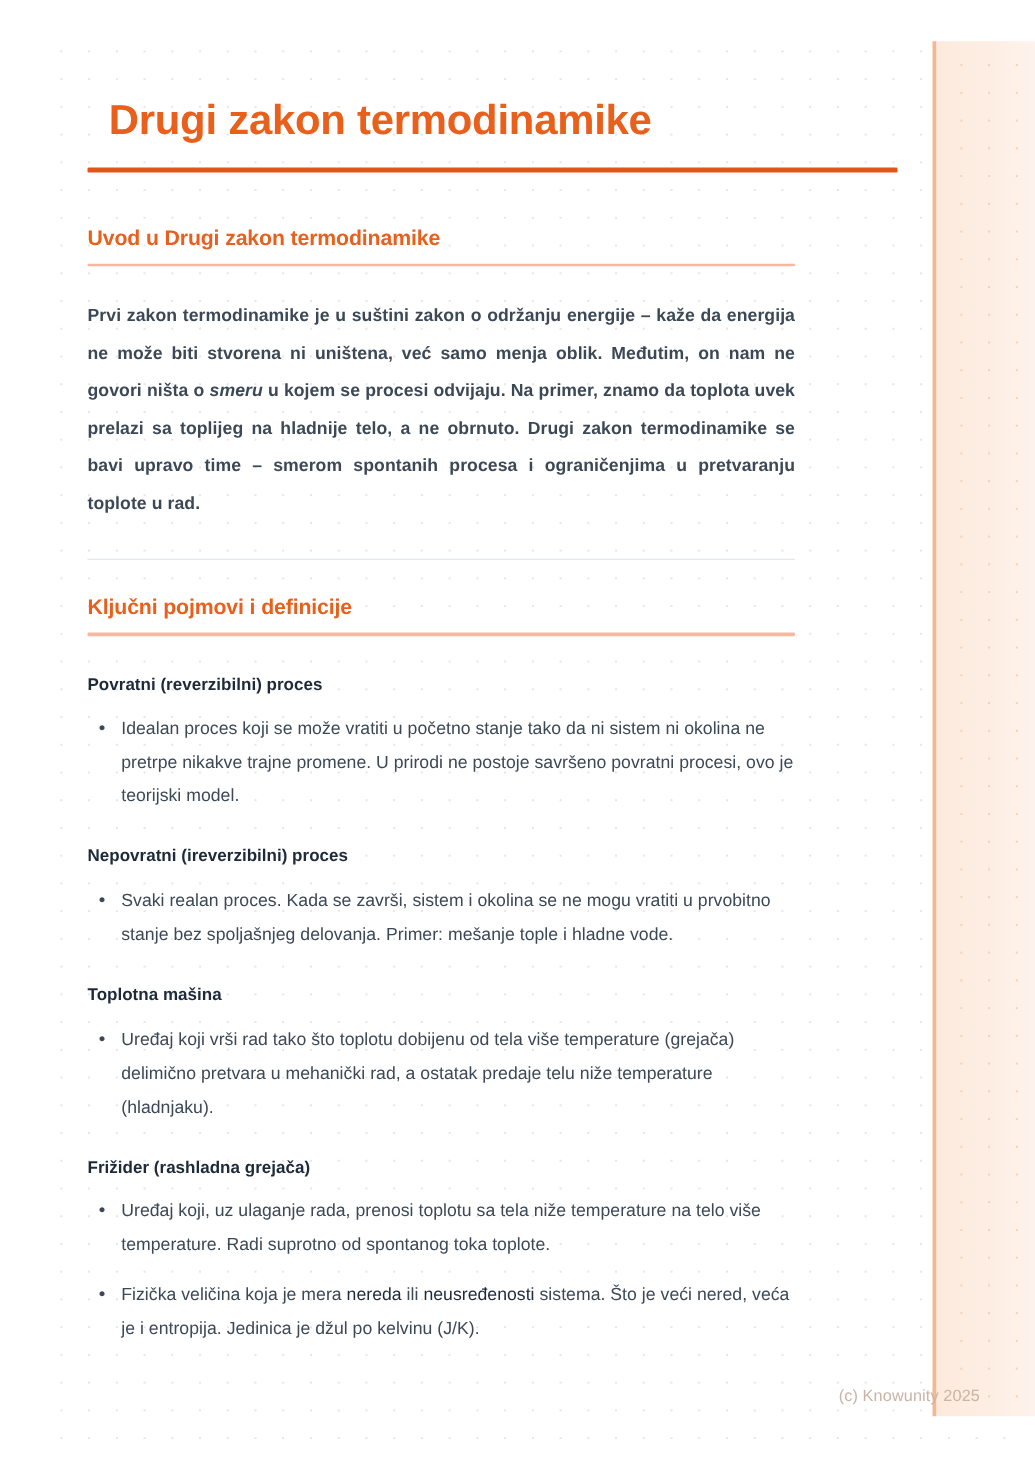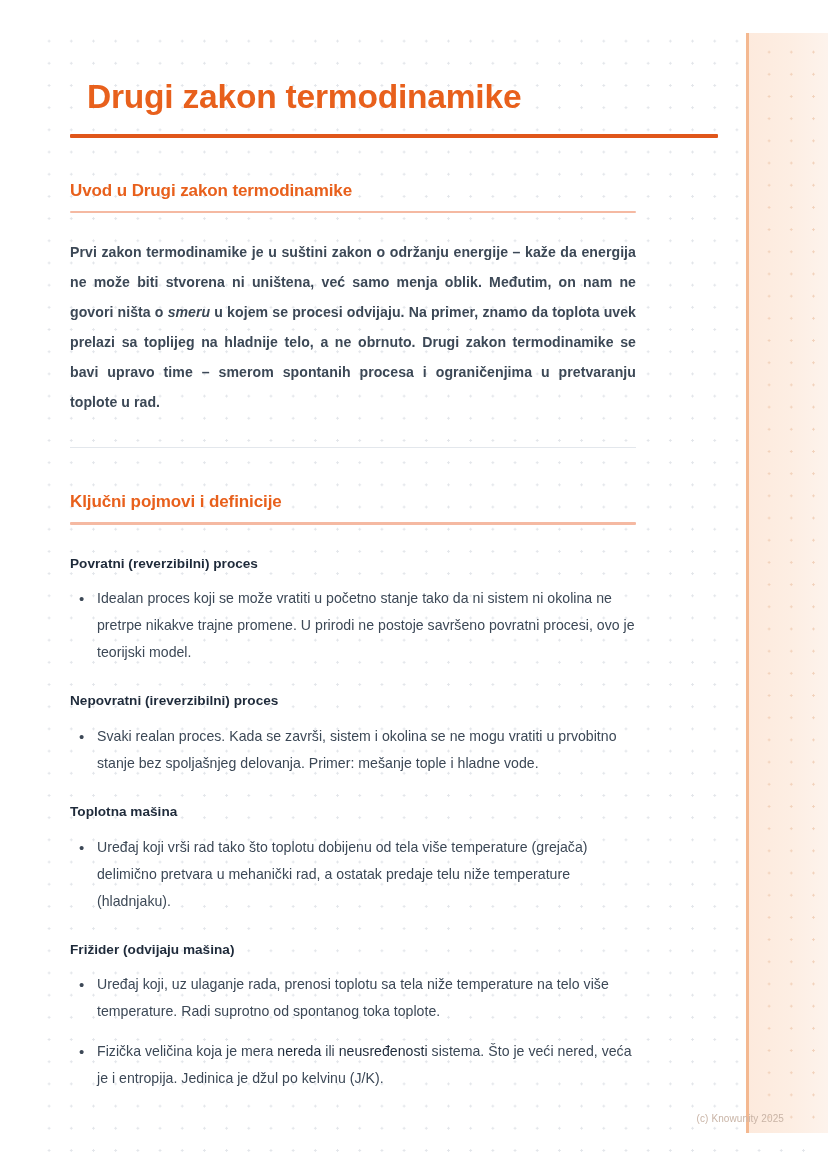--- a/index.html
+++ b/index.html
@@ -91,21 +91,21 @@
   }
   .rule-light {
     margin-top: 10px;
     width: 566px;
     height: 2.2px;
     background: #f5b9a2;
     border-radius: 1px;
   }
 
   .sec-intro { margin-top: 43px; }
-  .sec-terms { margin-top: 44px; }
+  .sec-terms { margin-top: 28px; }
 
   p.body-par {
     margin: 24px 0 0 0;
     font-size: 14.1px;
     line-height: 30px;
     color: #3c4856;
     text-align: justify;
     text-justify: inter-word;
     letter-spacing: .06px;
     font-weight: bold;
@@ -150,21 +150,21 @@
     color: #3c4856;
     font-size: 15px;
     line-height: 27px;
   }
   ul.defs li b { font-weight: normal; color: #1e2a3a; }
 
   .watermark {
     position: absolute;
     right: 44px;
     bottom: 47px;
-    font-size: 10px;
+    font-size: 13px;
     color: #c9b4a6;
     letter-spacing: .1px;
     z-index: 3;
     white-space: nowrap;
   }
 </style>
 </head>
 <body>
 
 <div class="dot-grid"></div>
@@ -200,21 +200,21 @@
       <h3 class="term">Nepovratni (ireverzibilni) proces</h3>
       <ul class="defs">
         <li>Svaki realan proces. Kada se završi, sistem i okolina se ne mogu vratiti u prvobitno stanje bez spoljašnjeg delovanja. Primer: mešanje tople i hladne vode.</li>
       </ul>
 
       <h3 class="term">Toplotna mašina</h3>
       <ul class="defs">
         <li>Uređaj koji vrši rad tako što toplotu dobijenu od tela više temperature (grejača) delimično pretvara u mehanički rad, a ostatak predaje telu niže temperature (hladnjaku).</li>
       </ul>
 
-      <h3 class="term">Frižider (odvijaju mašina)</h3>
+      <h3 class="term">Frižider (rashladna grejača)</h3>
       <ul class="defs">
         <li>Uređaj koji, uz ulaganje rada, prenosi toplotu sa tela niže temperature na telo više temperature. Radi suprotno od spontanog toka toplote.</li>
       </ul>
 
       <ul class="defs">
         <li><span>Fizička veličina koja je mera </span><b>nereda</b><span> ili </span><b>neusređenosti</b><span> sistema. Što je veći nered, veća je i entropija. Jedinica je džul po kelvinu (J/K).</span></li>
       </ul>
     </div>
 
   </div>

